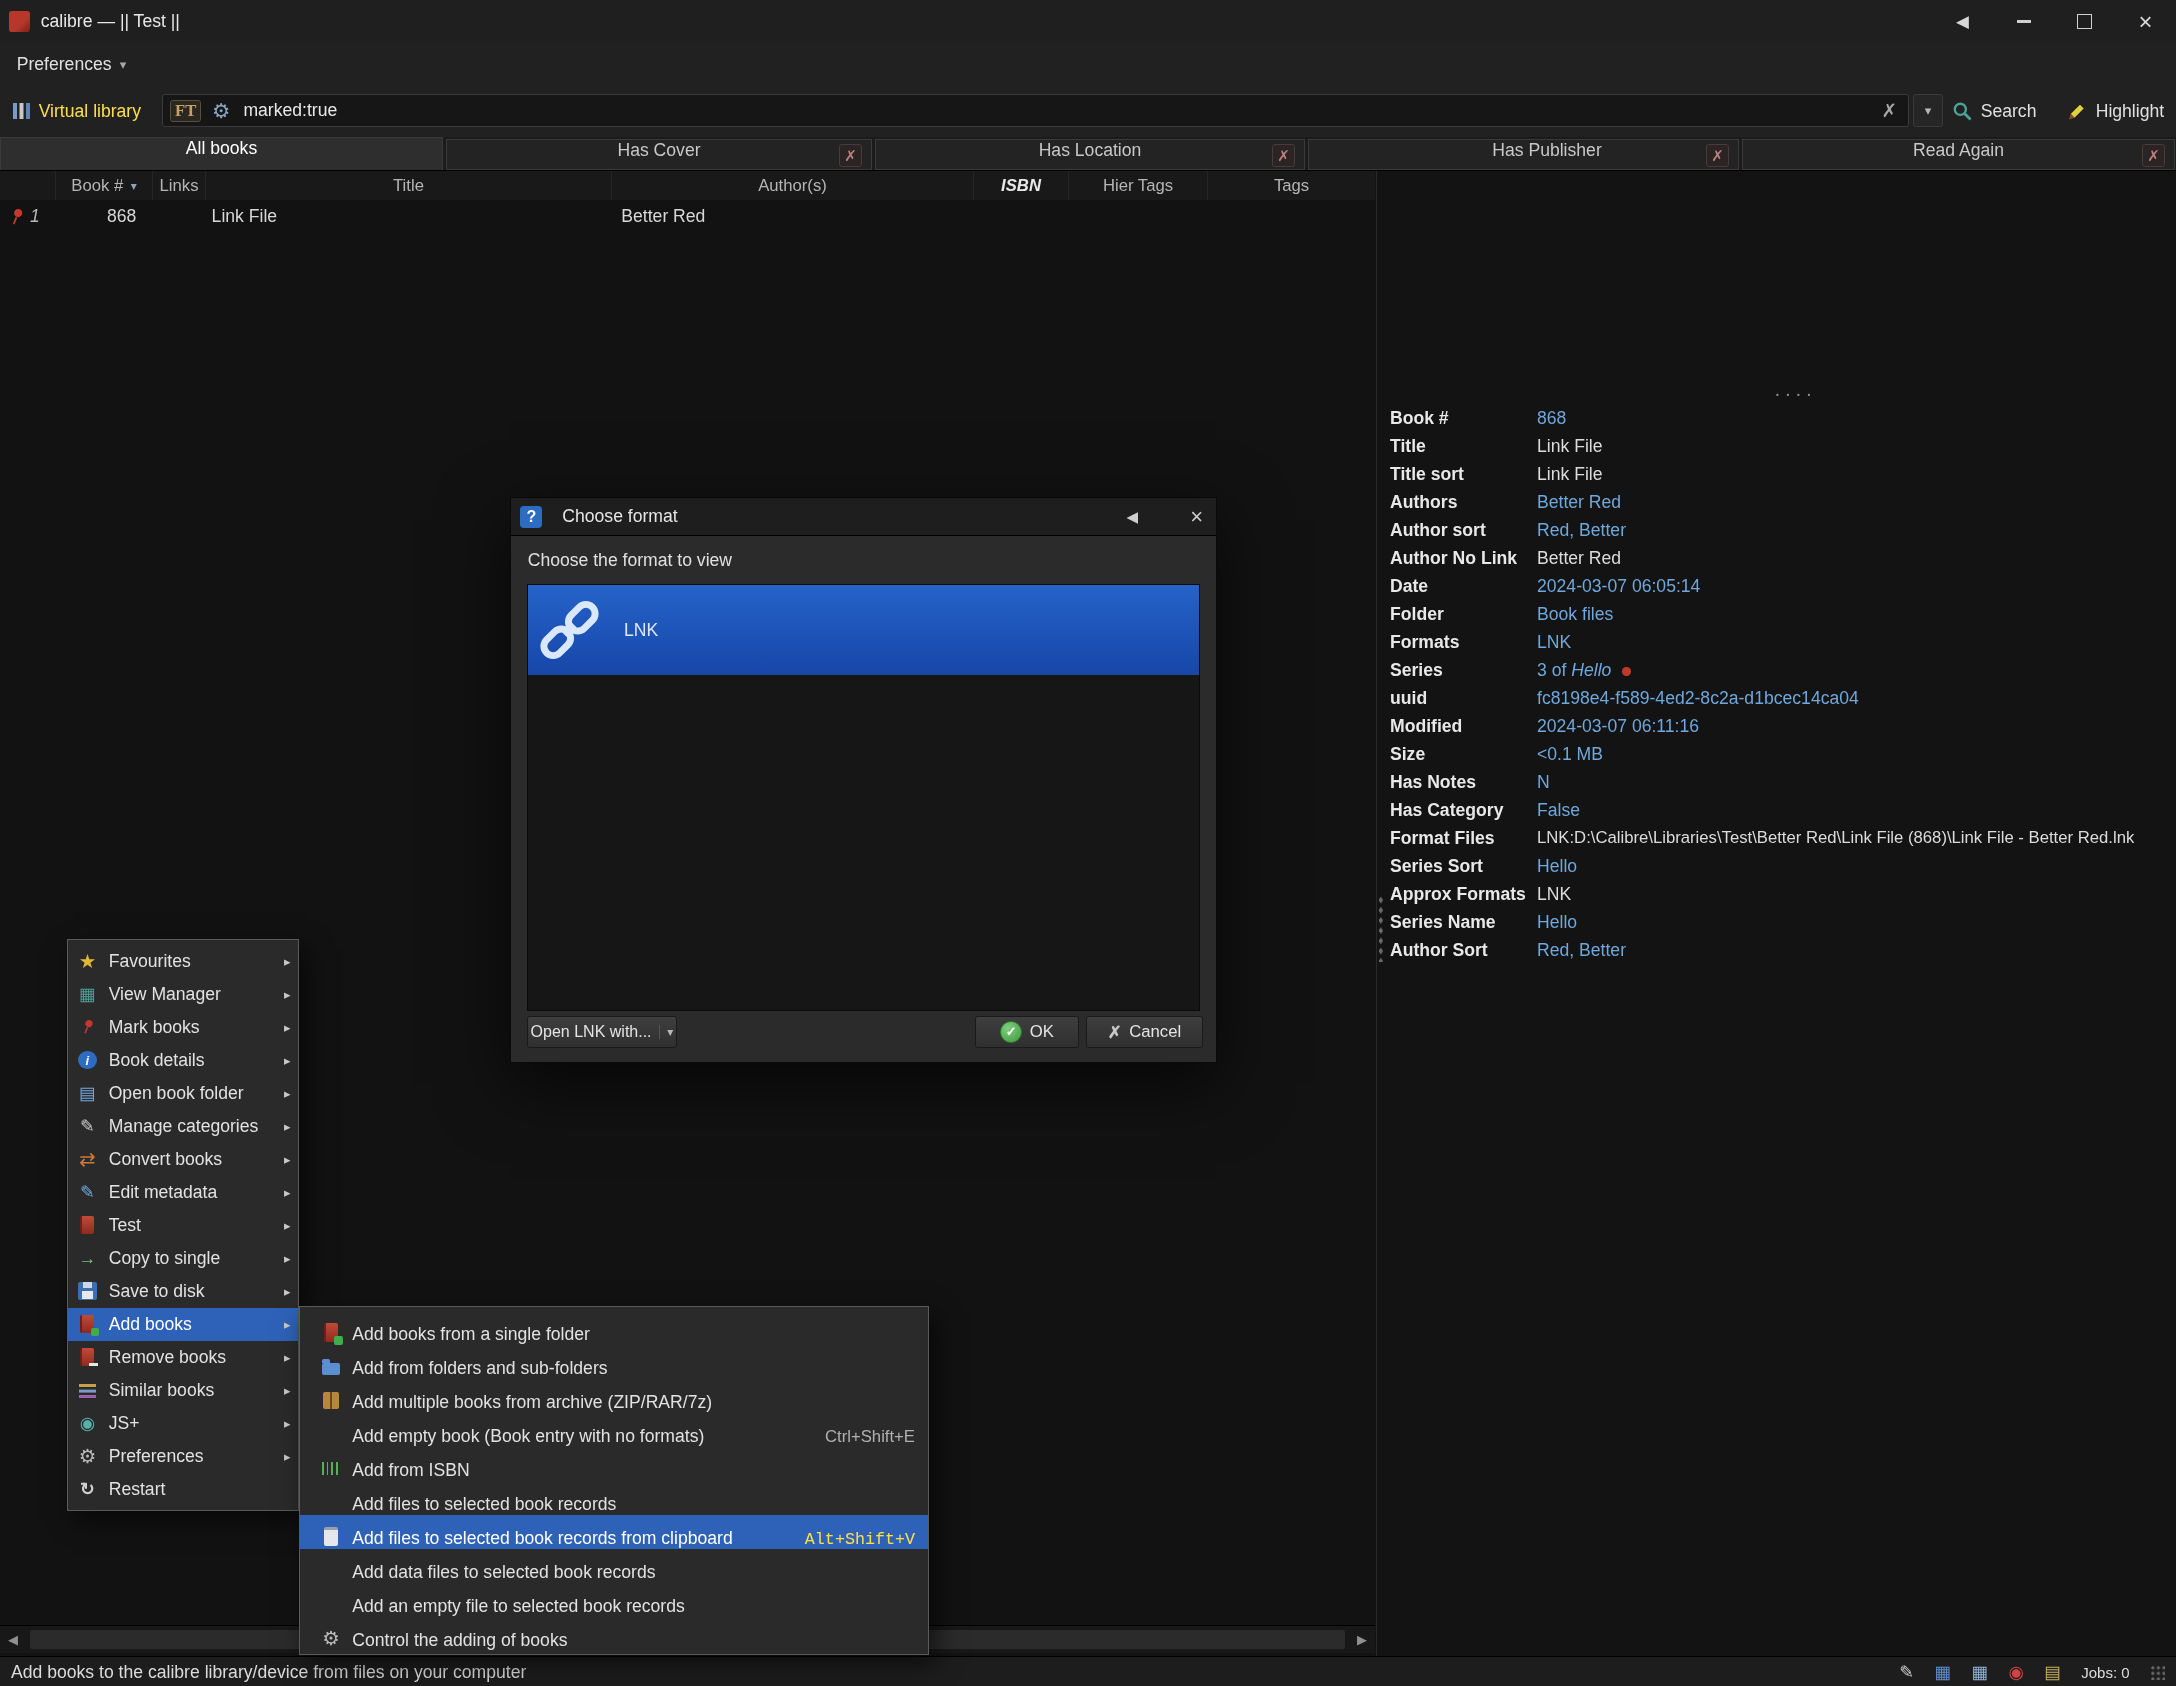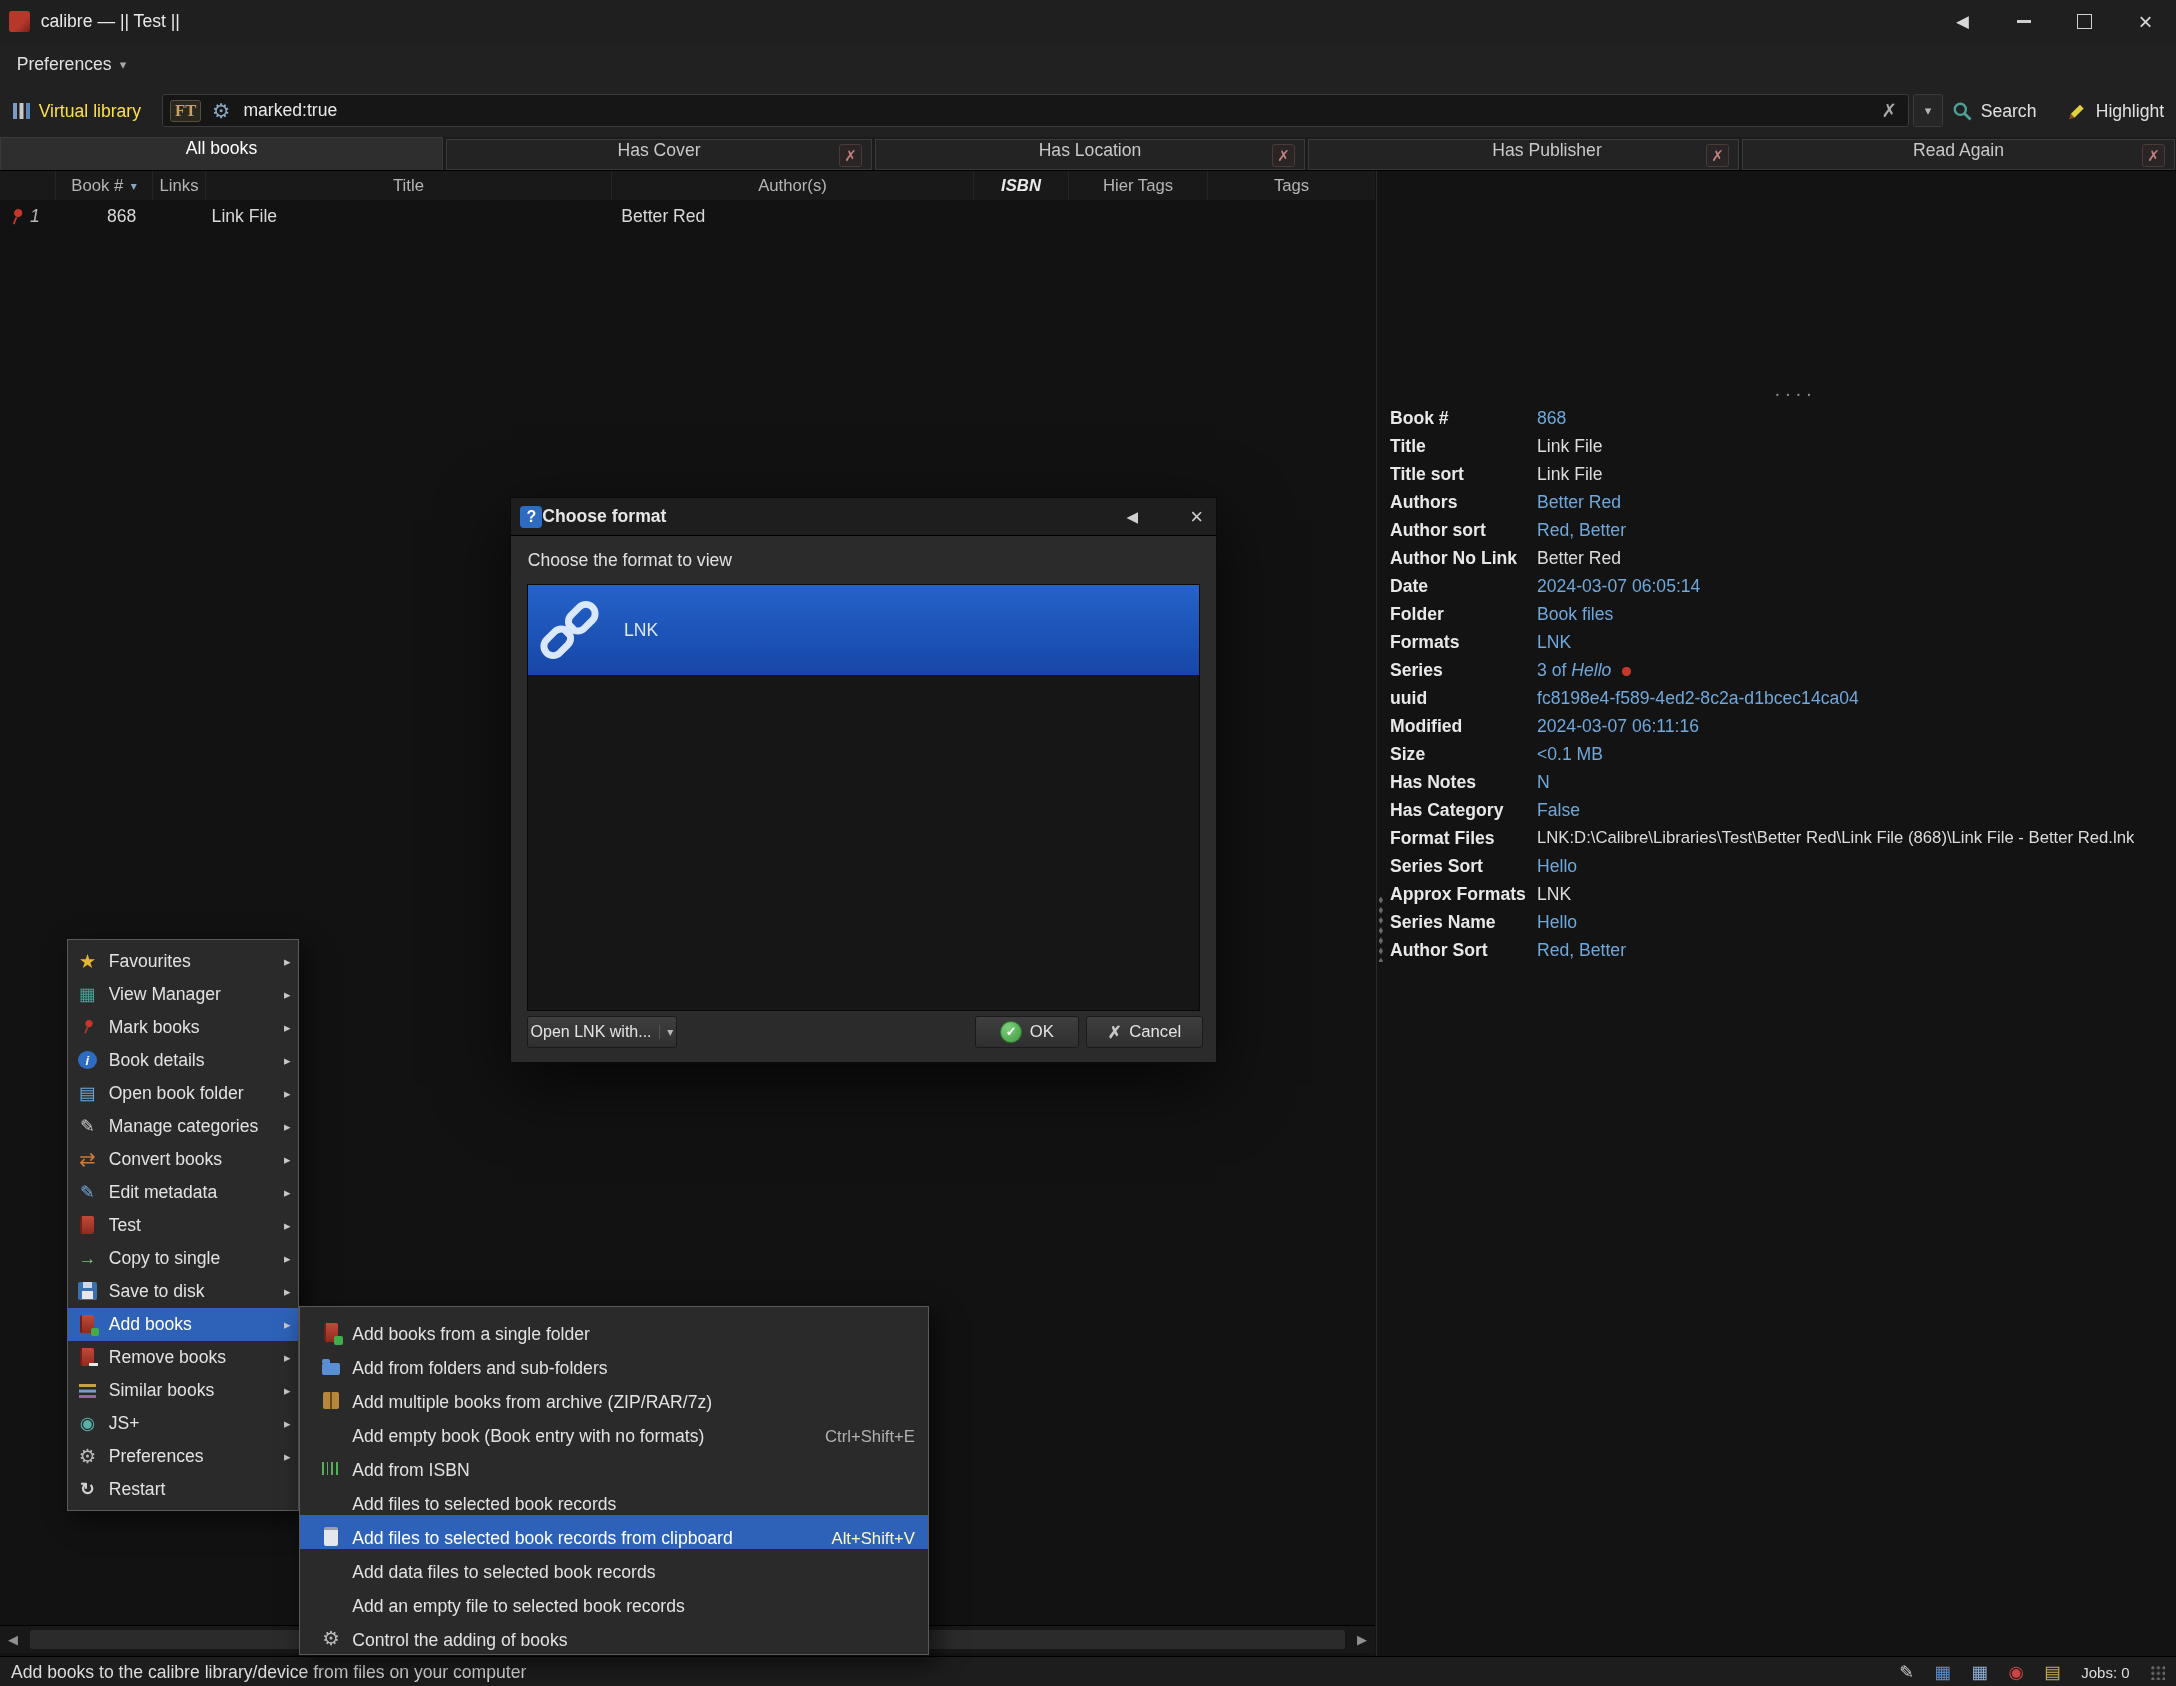--- a/index.html
+++ b/index.html
@@ -76,21 +76,21 @@
   .statusbar{position:absolute;left:0;top:1656px;width:100%;height:31px;background:#1d1d1d;border-top:0.9px solid #000;display:flex;align-items:center;box-sizing:border-box;}
   .sb-msg{margin-left:11px;font-size:17.6px;color:#dcdcdc;}
   .sb-right{margin-left:auto;display:flex;align-items:center;gap:20.4px;margin-right:11px;}
   .sbi{font-size:17.6px;}
   .sb-grip{width:15px;height:15px;background-image:radial-gradient(#6a6a6a 1.4px,transparent 1.6px);background-size:5.6px 5.6px;}
 
   
   .dialog{position:absolute;left:510px;top:497px;width:707px;height:566px;background:#2b2b2b;border:0.9px solid #0a0a0a;box-shadow:0 22px 65px rgba(0,0,0,.65);z-index:40;box-sizing:border-box;}
   .dlg-titlebar{height:37px;background:#1e1e1e;border-bottom:0.9px solid #000;display:flex;align-items:center;}
   .dlg-help{width:22px;height:22px;margin-left:9.3px;background:#2d6cc0;border-radius:3.7px;color:#fff;font-weight:bold;font-size:16px;display:flex;align-items:center;justify-content:center;}
-  .dlg-title{margin-left:0;font-size:17.6px;color:#e6e6e6;font-weight:bold;}
+  .dlg-title{margin-left:20px;font-size:17.6px;color:#e6e6e6;}
   .dlg-tb-btns{margin-left:auto;display:flex;align-items:center;gap:52px;margin-right:13px;color:#cfcfcf;}
   .dlg-back{font-size:15px;}
   .dlg-x{font-size:22px;}
   .dlg-prompt{position:absolute;left:16.7px;top:52px;font-size:17.6px;color:#e0e0e0;}
   .dlg-list{position:absolute;left:16px;top:86px;width:673px;height:427px;background:#161616;border:0.9px solid #0a0a0a;box-sizing:border-box;}
   .fmt-item{height:90px;background:linear-gradient(#2563c9,#1746a8);display:flex;align-items:center;}
   .fmt-label{margin-left:13px;font-size:17.6px;color:#dce8ff;}
   .dlg-btn{position:absolute;height:32px;background:linear-gradient(#3e3e3e,#2f2f2f);border:0.9px solid #1a1a1a;border-radius:2.8px;color:#e4e4e4;display:flex;align-items:center;justify-content:center;gap:7.4px;box-sizing:border-box;font-size:16.7px;}
   .btn-openwith{left:16px;top:518px;width:150px;font-size:16px;}
   .btn-ok{left:464px;top:518px;width:104px;}
@@ -102,21 +102,21 @@
   
   .cmenu{position:absolute;left:67px;top:939px;width:232px;background:#2a2a2a;border:0.9px solid #5a5a5a;box-shadow:7.4px 9.3px 24px rgba(0,0,0,.6);z-index:60;padding:4.6px 0;box-sizing:border-box;}
   .citem{height:33px;display:flex;align-items:center;padding:0 7.4px;font-size:17.6px;color:#e2e2e2;}
   .citem.selected{background:#2e62b8;color:#fff;}
   .mi{width:24px;height:24px;display:flex;align-items:center;justify-content:center;margin-right:9.3px;font-size:17.6px;flex:none;}
   .arrow{margin-left:auto;color:#c8c8c8;font-size:13px;}
   .smenu{position:absolute;left:299px;top:1306px;width:630px;background:#2a2a2a;border:0.9px solid #5a5a5a;box-shadow:7.4px 9.3px 24px rgba(0,0,0,.6);z-index:61;padding:3.7px 0;box-sizing:border-box;}
   .sitem{height:34px;display:flex;align-items:flex-end;padding:0 13px 0 19px;font-size:17.6px;color:#e2e2e2;}
   .sitem.selected{background:#2e62b8;color:#fff;}
   .shortcut{margin-left:auto;color:#b0b0b0;font-size:16.7px;}
-  .sitem.selected .shortcut{color:#fef9c3;}
+  .sitem.selected .shortcut{color:#fde047;font-family:Liberation Mono, monospace;}
 
   
   .ic-star{color:#e3b72f;font-size:19.5px;}
   .ic-grid{color:#4f9d97;}
   .ic-grid-b{color:#5d8fd0;}
   .ic-grid-l{color:#8fb0d8;}
   .ic-pencil-gray{color:#c9c9c9;}
   .ic-pencil-blue{color:#6fa8dc;}
   .ic-convert{color:#cc7a3a;font-size:19.5px;}
   .ic-copy{color:#7ac47a;font-weight:bold;}

